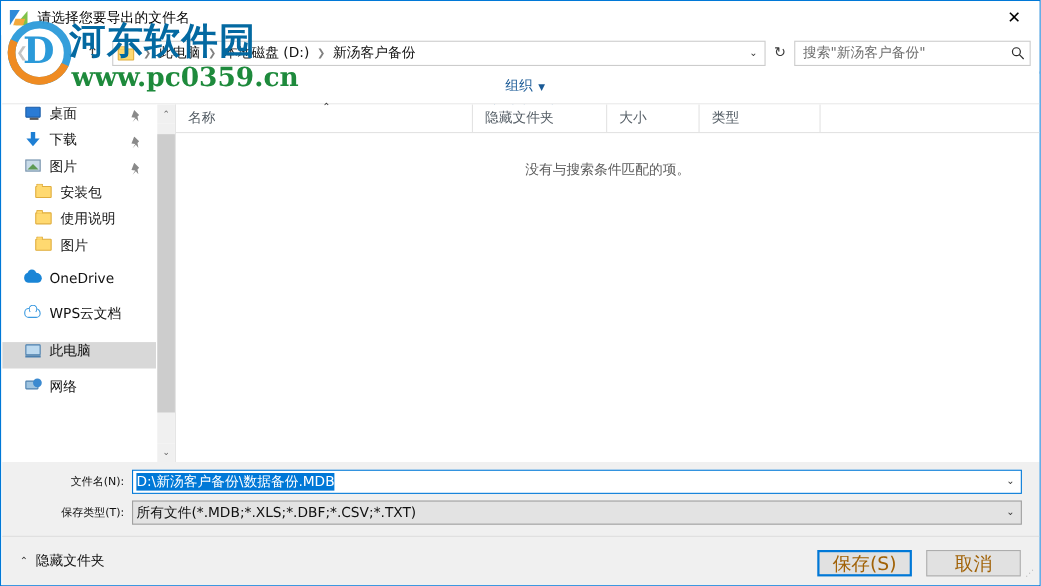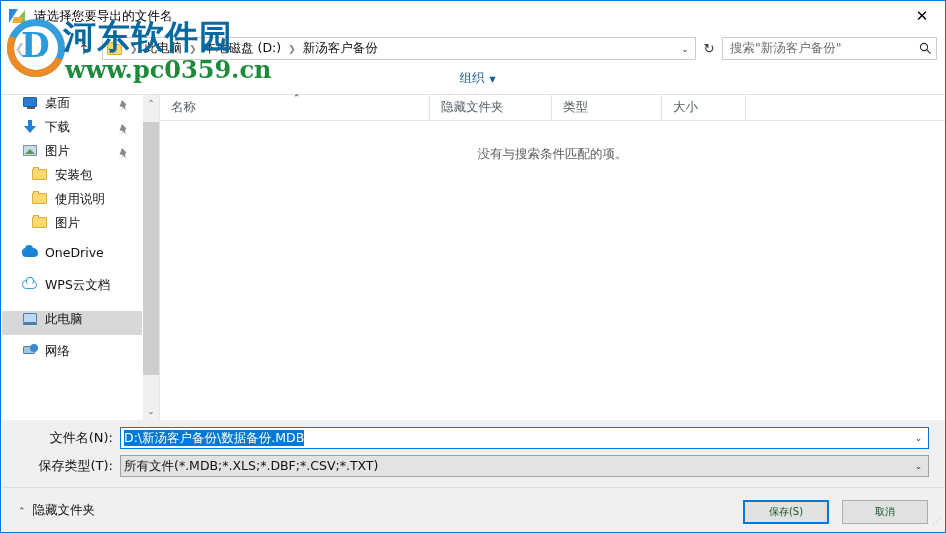--- a/index.html
+++ b/index.html
@@ -346,21 +346,21 @@
     width: 943px;
     height: 24px;
     display: flex;
     align-items: center;
   }
   .formrow.r1 { top: 6px; }
   .formrow.r2 { top: 34px; }
   .form-label {
     width: 118px;
     text-align: right;
-    font-size: 13px;
+    font-size: 10px;
     color: #111;
     padding-right: 7px;
     box-sizing: border-box;
     white-space: nowrap;
   }
   .combo {
     flex: 1;
     margin-right: 16px;
     height: 22px;
     border: 1px solid #0078d7;
@@ -414,22 +414,22 @@
     align-items: center;
     gap: 7px;
     font-size: 12.5px;
     color: #111;
   }
   .hf-caret { font-size: 9px; color: #3a3a3a; }
   .btn {
     position: absolute;
     height: 24px;
     width: 86px;
-    font-size: 10px;
-    color: #14532d;
+    font-size: 17px;
+    color: #a16207;
     background: #e1e1e1;
     border: 1px solid #adadad;
     display: flex;
     align-items: center;
     justify-content: center;
     box-sizing: border-box;
     top: 12px;
   }
   .btn.primary {
     background: #e1e1e1;
@@ -879,22 +879,22 @@
       </div>
       <div class="ss-arrow bot">⌄</div>
     </div>
 
     <div class="side-divider"></div>
 
     <div class="filelist">
       <div class="colheaders">
         <div class="colhdr col-name">名称</div>
         <div class="colhdr col-date">隐藏文件夹</div>
+        <div class="colhdr col-size">大小</div>
         <div class="colhdr col-type">类型</div>
-        <div class="colhdr col-size">大小</div>
         <div class="sort-caret">⌃</div>
       </div>
       <div class="empty-msg">没有与搜索条件匹配的项。</div>
     </div>
   </div>
 
   <div class="formarea">
     <div class="formrow r1">
       <div class="form-label">文件名(N):</div>
       <div class="combo">

